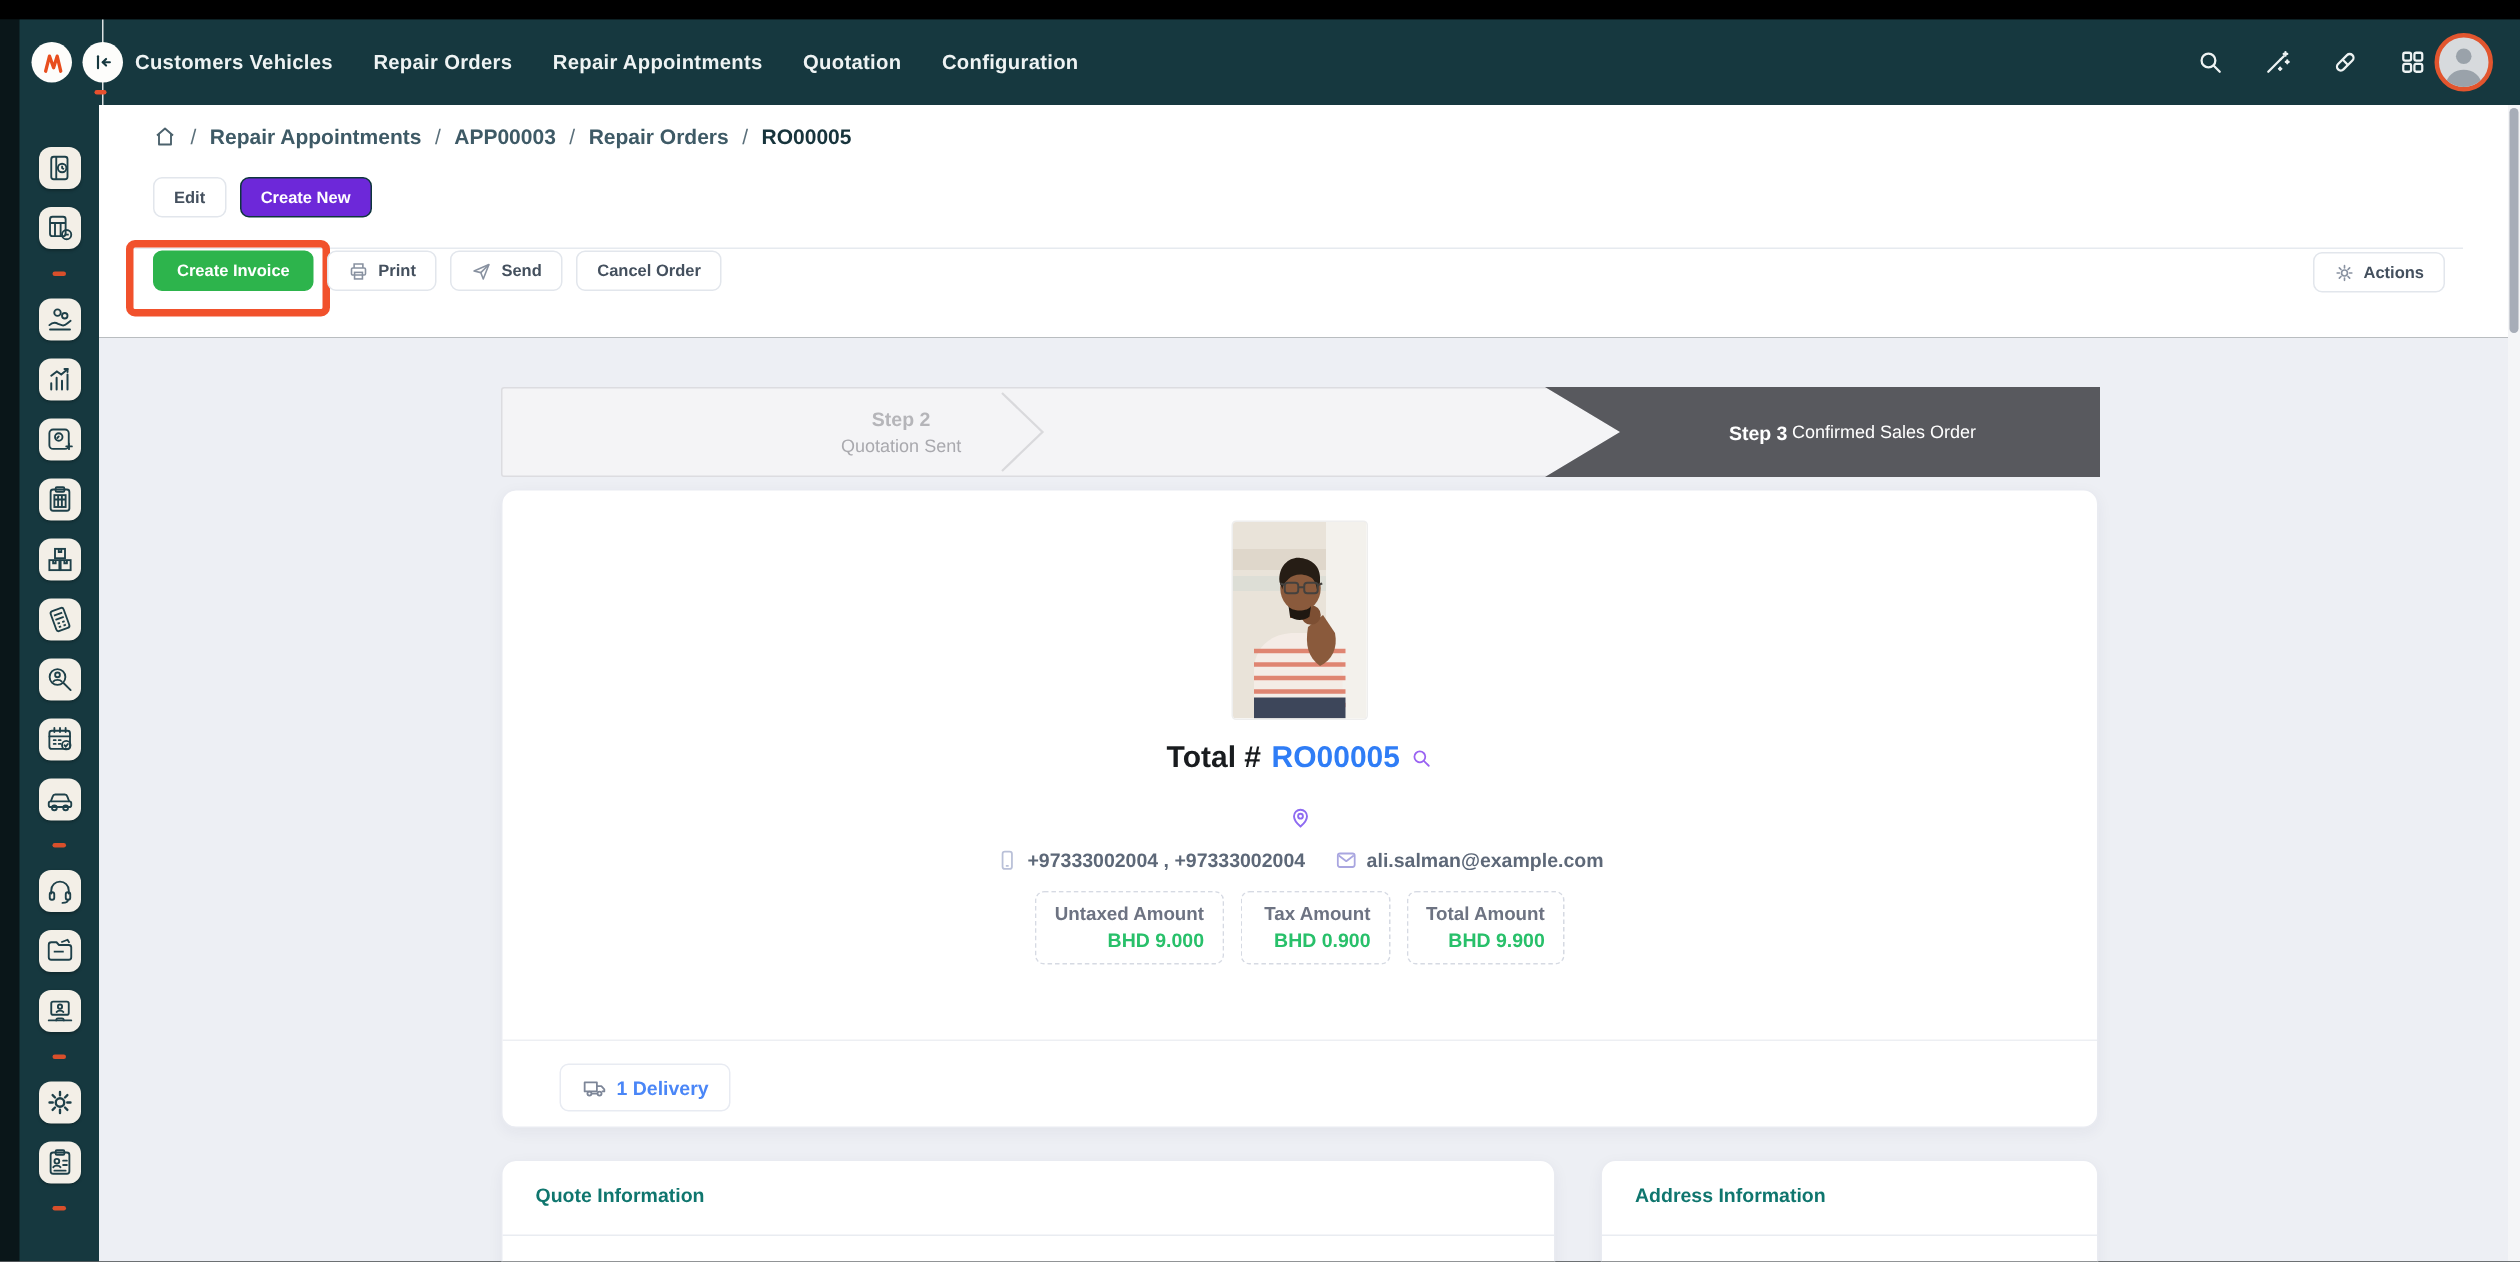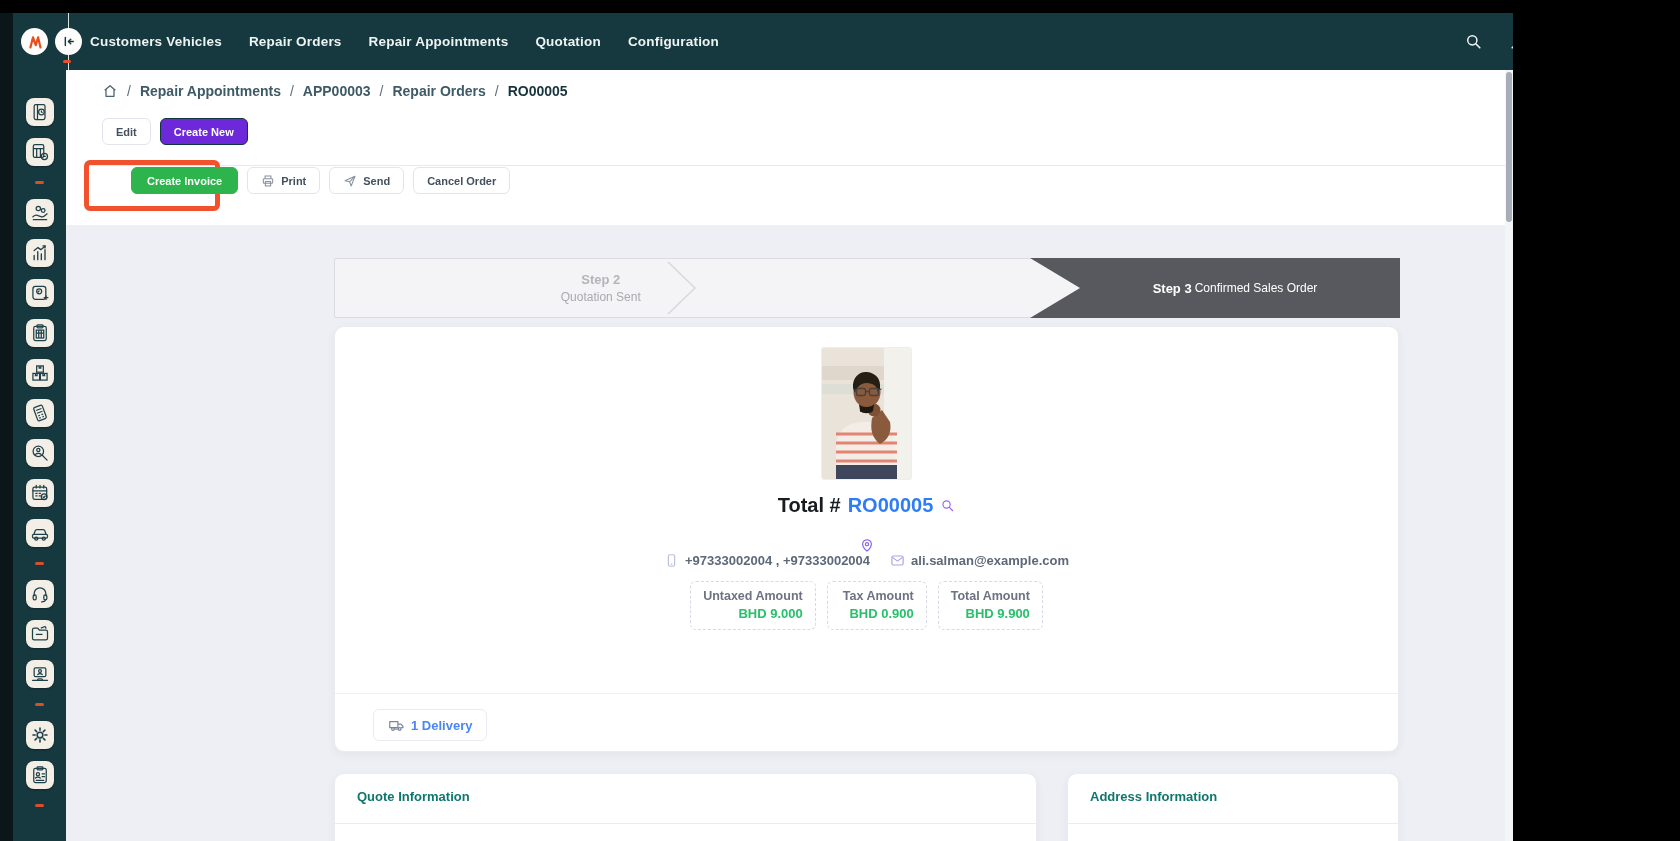--- a/index.html
+++ b/index.html
@@ -1,18 +1,18 @@
 <!DOCTYPE html>
 <html><head>
 <meta charset="utf-8">
 <title>RO00005</title>
 <style>
   * { margin:0; padding:0; box-sizing:border-box; }
   body { background:#000; font-family:"Liberation Sans","DejaVu Sans",sans-serif; }
-  #stage { position:relative; width:1513px; height:841px; background:#0a1619; overflow:hidden; }
+  #stage { position:relative; width:1680px; height:841px; background:#0a1619; overflow:hidden; }
 
   .top-strip { position:absolute; left:0; top:0; width:1680px; height:13px; background:#000; }
   .left-strip { position:absolute; left:0; top:13px; width:13px; height:828px; background:#0a1619; }
 
   
   .navbar { position:absolute; left:13px; top:13px; width:1667px; height:57px; background:#16383f; }
   .nav-vline { position:absolute; left:55px; top:0; width:1px; height:57px; background:rgba(255,255,255,.85); }
   .logo-circle { position:absolute; left:8px; top:15px; width:27px; height:27px; border-radius:50%; background:#fdfdfb; display:flex; align-items:center; justify-content:center; }
   .collapse-circle { position:absolute; left:42px; top:15px; width:27px; height:27px; border-radius:50%; background:#fdfdfb; display:flex; align-items:center; justify-content:center; color:#16383f; }
   .active-dash { position:absolute; left:50px; top:47px; width:8px; height:3px; border-radius:2px; background:#e8502e; }
@@ -34,21 +34,21 @@
   .crumb { cursor:pointer; }
   .crumb-sep { color:#5a6f7a; font-weight:normal; }
   .crumb-current { color:#17343c; font-weight:800; }
   .home-ico { width:16px; height:16px; color:#4c626d; display:block; cursor:pointer; }
   .row-edit { position:absolute; left:36px; top:48px; display:flex; gap:9px; }
   .btn { display:inline-flex; align-items:center; gap:6px; border-radius:6px; font-size:11px; font-weight:bold; padding:0 13px; height:27px; cursor:pointer; border:1px solid #e2e6ec; background:#fff; color:#44505e; white-space:nowrap; }
   .btn svg { width:14px; height:14px; color:#8891a0; }
   .btn-dark { background:#6d28d9; border-color:#0e363d; color:#fff; }
   .hdr-divider { position:absolute; left:20px; top:95px; width:1556px; height:1px; background:#e6eaef; }
   .orange-box { position:absolute; left:18px; top:90px; width:136px; height:51px; border:5px solid #f1512c; border-radius:6px; z-index:3; }
-  .action-row { position:absolute; left:45px; top:97px; display:flex; gap:9px; z-index:4;padding-left:20px; }
+  .action-row { position:absolute; left:16px; top:97px; display:flex; gap:9px; z-index:4;padding-left:20px; }
   .btn-green { background:#2db44c; border-color:#2db44c; color:#fff; padding:0 15px; }
   .actions-btn { position:absolute; right:42px; top:98px; }
 
   
   .content-bg { position:absolute; left:66px; top:225px; width:1606px; height:616px; background:#edeff4; }
 
   .stepbar { position:absolute; left:334px; top:258px; width:1065px; height:60px; background:#f4f4f6; border:1px solid #dcdce0; border-radius:2px; display:flex; }
   .step { flex:1; display:flex; flex-direction:column; align-items:center; justify-content:center; gap:3px; }
   .step-title { font-size:13px; font-weight:bold; color:#b5b5b9; }
   .step-sub { font-size:12px; color:#a9a9ae; }
@@ -59,21 +59,21 @@
   .step-dark .step-title { color:#ffffff; }
   .step-dark .step-sub { color:#ffffff; }
 
   .main-card { position:absolute; left:334px; top:326px; width:1065px; height:426px; background:#fff; border:1px solid #e9ebf1; border-radius:10px; box-shadow:0 3px 10px rgba(30,40,70,.05); }
   .card-center { position:absolute; left:0; top:0; width:100%; display:flex; flex-direction:column; align-items:center; }
   .photo { margin-top:21px; width:89px; height:131px; border-radius:2px; overflow:hidden; box-shadow:0 0 0 1px #eee; }
   .order-line { margin-top:15px; display:flex; align-items:center; gap:7px; font-size:20px; font-weight:800; color:#191c1f; }
   .order-num { color:#2f7df6; cursor:pointer; }
   .mag-ico { width:15px; height:15px; color:#9a63f2; display:block; cursor:pointer; }
   .pin-ico { width:16px; height:16px; color:#8e6bf1; margin-top:20px; display:block; cursor:pointer; }
-  .contact-row { display:flex; align-items:center; gap:20px; font-size:13px; font-weight:bold; color:#5d6878; }
+  .contact-row { margin-top:13px; display:flex; align-items:center; gap:20px; font-size:13px; font-weight:bold; color:#5d6878; }
   .contact { display:flex; align-items:center; gap:6px; }
   .contact svg { width:15px; height:15px; }
   .phone-ico { color:#b9c0d8; }
   .mail-ico { color:#a9a6e0; }
   .amounts { margin-top:13px; display:flex; gap:11px; }
   .amount-box { border:1px dashed #d6dae3; border-radius:6px; padding:7px 12px 8px; min-width:100px; text-align:right; background:#fff; }
   .amount-label { font-size:12.5px; font-weight:bold; color:#6d7382; }
   .amount-value { margin-top:3px; font-size:13px; font-weight:800; color:#28c06a; }
   .card-divider { position:absolute; left:0; top:366px; width:100%; height:1px; background:#edeff3; }
   .delivery-btn { position:absolute; left:38px; top:382px; height:32px; padding:0 14px; font-size:13px; color:#4a86f7; border-color:#e8ebf2; }

